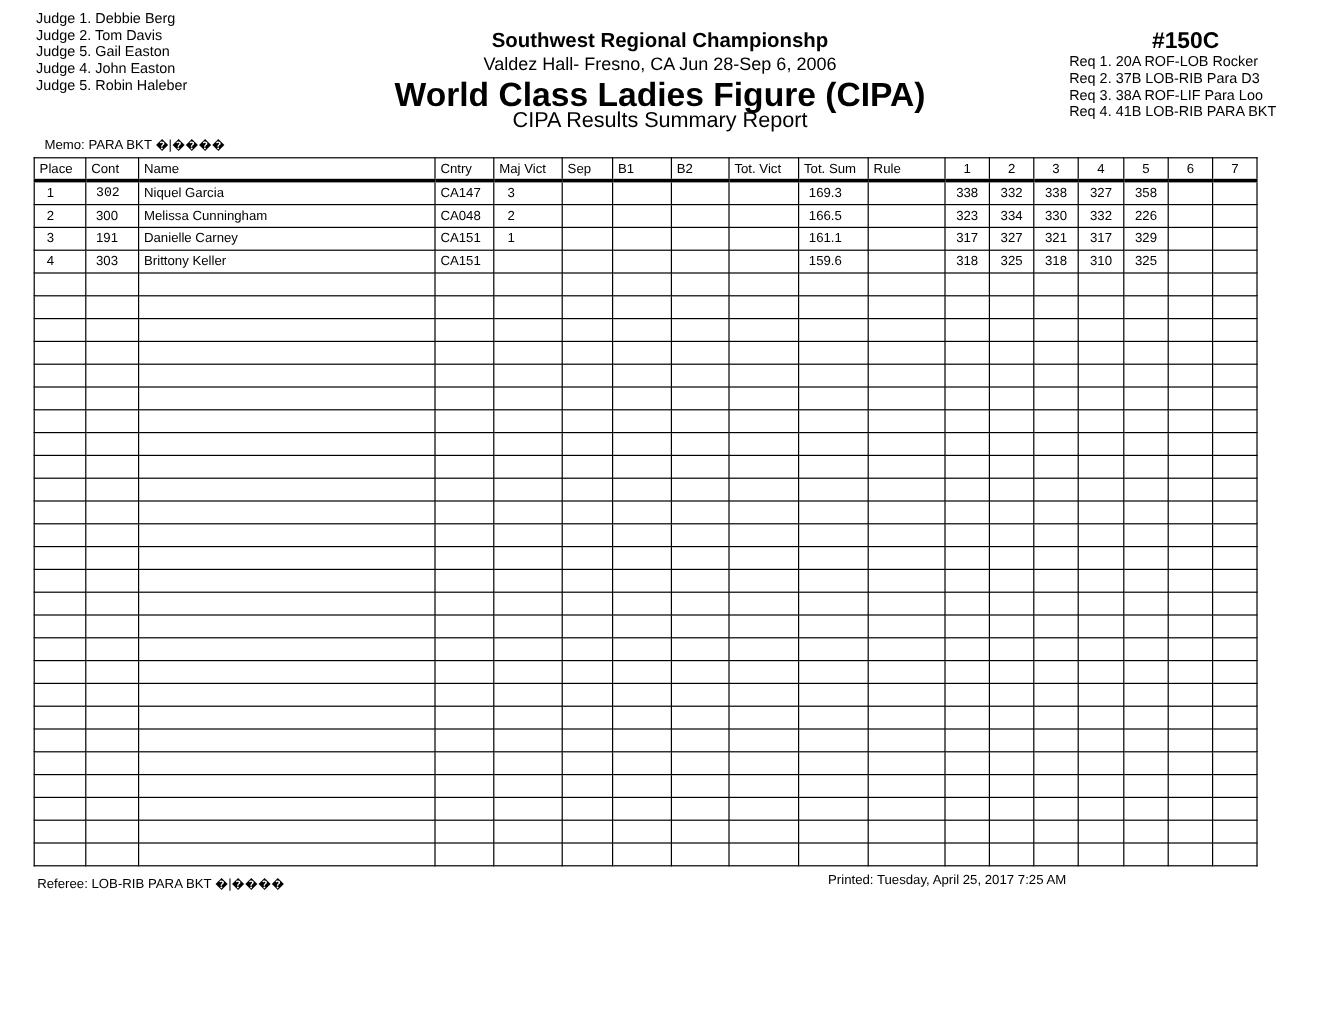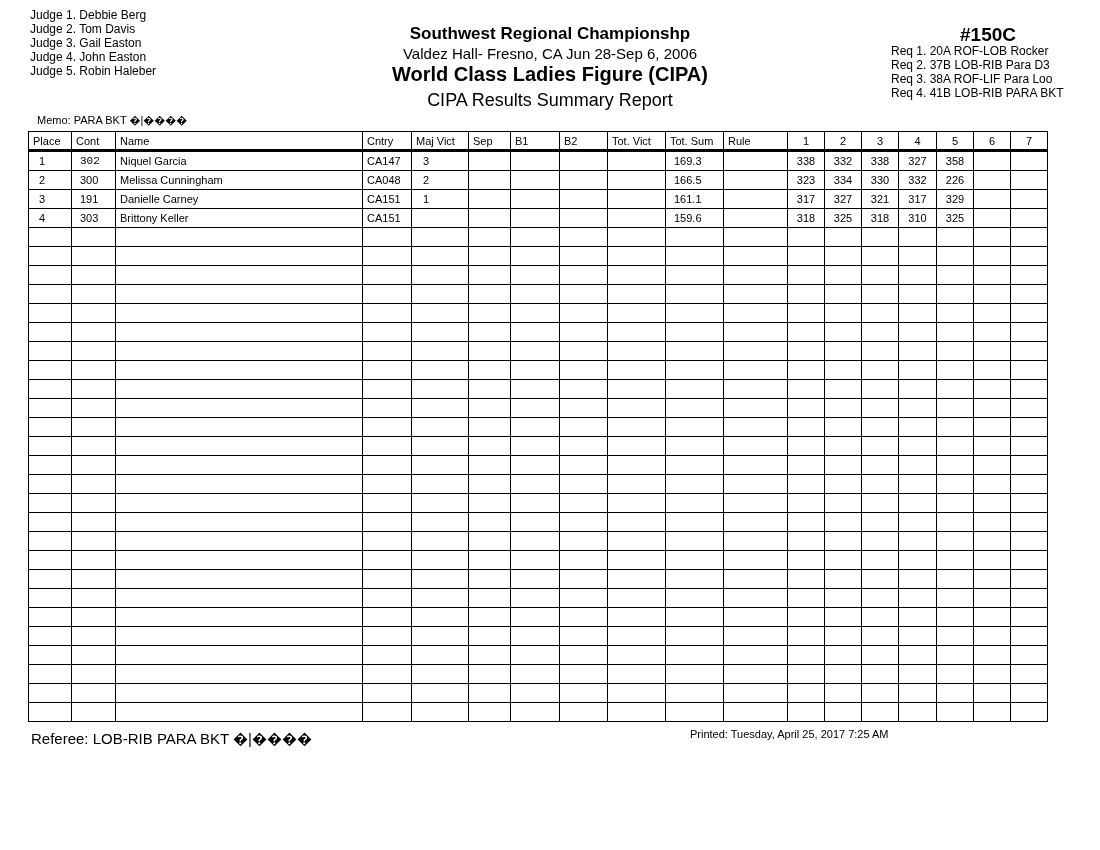--- a/index.html
+++ b/index.html
@@ -4,44 +4,44 @@
 <style>
   html, body { margin:0; padding:0; background:#ffffff; }
   body { width:1100px; height:850px; position:relative; overflow:hidden;
          font-family:"Liberation Sans", sans-serif; color:#000; }
   .abs { position:absolute; white-space:nowrap; }
   .judges { left:30px; top:8px; font-size:12px; line-height:14px; }
   .judges div { height:14px; }
   .center-block { left:300px; width:500px; text-align:center; }
   .event-title { top:24px; font-size:17px; font-weight:bold; }
   .venue { top:45px; font-size:15px; }
-  .cat-title { top:63px; font-size:20px; font-weight:bold; }
+  .cat-title { top:63px; font-size:28px; font-weight:bold; }
   .report-title { top:90px; font-size:18px; }
   .event-num { left:960px; top:24px; font-size:19px; font-weight:bold; }
   .reqs { left:891px; top:44px; font-size:12px; line-height:14px; }
   .reqs div { height:14px; }
   .memo { left:37px; top:112px; font-size:11px; }
-  .referee { left:31px; top:728px; font-size:15px; }
+  .referee { left:31px; top:728px; font-size:11px; }
   .printed { left:690px; top:728px; font-size:11px; }
 
   table.grid { position:absolute; left:28px; top:131px; border-collapse:collapse;
                table-layout:fixed; font-size:11px; }
   table.grid td, table.grid th { border:1px solid #000; height:18px; padding:0 0 0 4px;
                font-weight:normal; text-align:left; overflow:hidden; white-space:nowrap; }
   table.grid th { height:17px; border-bottom:3px solid #000;margin-top:36px; }
   table.grid td.num, table.grid th.num { text-align:center; padding:0; }
   table.grid { border:1.5px solid #000; }
 </style>
 </head>
 <body>
 
 <div class="abs judges">
   <div>Judge  1.  Debbie  Berg</div>
   <div>Judge  2.  Tom Davis</div>
-  <div>Judge  3.  Gail Easton</div>
+  <div>Judge  5.  Gail Easton</div>
   <div>Judge  4.  John Easton</div>
   <div>Judge  5.  Robin Haleber</div>
 </div>
 
 <div class="abs center-block event-title">Southwest Regional Championshp</div>
 <div class="abs center-block venue">Valdez Hall- Fresno, CA  Jun 28-Sep 6, 2006</div>
 <div class="abs center-block cat-title">World Class Ladies Figure (CIPA)</div>
 <div class="abs center-block report-title">CIPA Results Summary Report</div>
 
 <div class="abs event-num">#150C</div>

